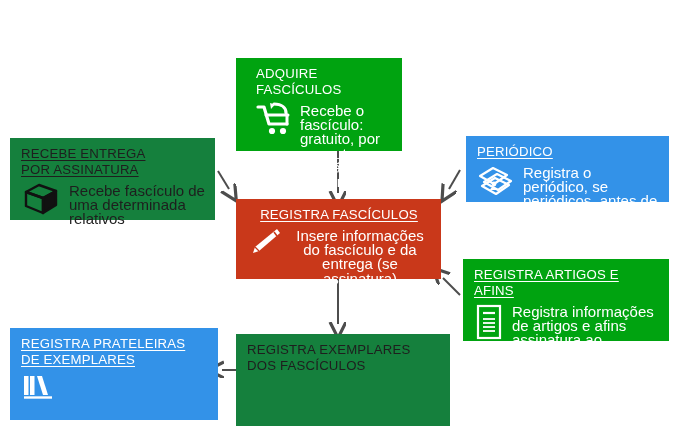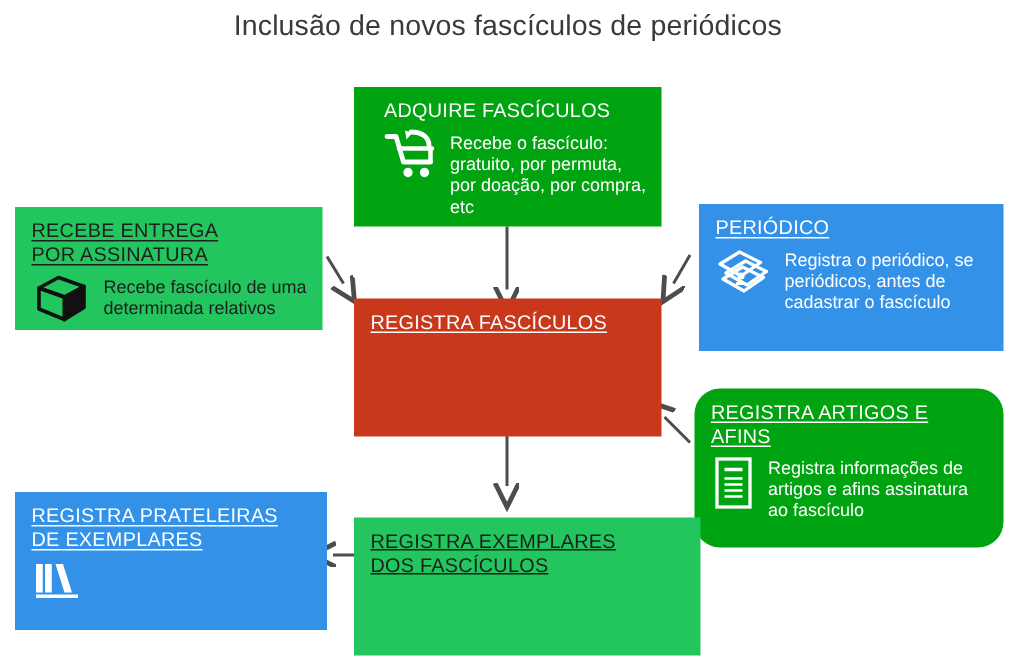--- a/index.html
+++ b/index.html
@@ -60,53 +60,52 @@
   .node-body {
     display: flex;
     align-items: flex-start;
     gap: 8px;
   }
   .node-icon {
     flex: 0 0 auto;
     display: block;
   }
   .node-desc {
-    font-size: 12px;
+    font-size: 15px;
     line-height: 14.2px;
     padding-top: 2px;
   }
   .node-desc .em {
     font-weight: bold;
     text-decoration: underline;
     text-underline-offset: 1.5px;
   }
 
   
   .theme-green  { background: #00A310; color: #ffffff; }
-  .theme-yellow { background: #22c55e; color: #1e1e1e; }
+  .theme-yellow { background: #15803d; color: #1e1e1e; }
   .theme-red    { background: #C9381A; color: #ffffff; }
   .theme-blue   { background: #3392E8; color: #ffffff; }
 
   
-  #node-adquire   { left: 236px; top: 58px;  width: 205px; height: 93px; padding-left: 20px; }
+  #node-adquire   { left: 236px; top: 58px;  width: 166px; height: 93px; padding-left: 20px; }
   #node-recebe    { left: 10px;  top: 138px; width: 205px; height: 82px; }
-  #node-periodico { left: 466px; top: 136px; width: 203px; height: 98px; }
-  #node-registra  { left: 236px; top: 199px; width: 205px; height: 92px; }
-  #node-artigos   { left: 463px; top: 259px; width: 206px; height: 106px; border-radius: 17px; }
-  #node-exemplares{ left: 236px; top: 345px; width: 231px; height: 92px; text-decoration: underline; }
+  #node-periodico { left: 466px; top: 136px; width: 203px; height: 66px; }
+  #node-registra  { left: 236px; top: 199px; width: 205px; height: 80px; text-align: center; }
+  #node-artigos   { left: 463px; top: 259px; width: 206px; height: 82px; }
+  #node-exemplares{ left: 236px; top: 334px; width: 214px; height: 92px; }
   #node-prateleiras{ left: 10px; top: 328px; width: 208px; height: 92px; }
 
   #node-exemplares .node-title { white-space: pre-line; }
 </style>
 </head>
 <body>
 
 <div id="diagram">
 
-  <div class="title">Inclusão de novos fascículos de periódicos</div>
 
   <svg id="arrow-layer" viewBox="0 0 677 440" width="677" height="440">
     <defs>
       <marker id="ah" markerWidth="10" markerHeight="10" refX="1" refY="4" orient="auto" markerUnits="strokeWidth">
         <path d="M0,0 L8,4 L0,8" fill="none" stroke="#4D4D4D" stroke-width="1.6"></path>
       </marker>
     </defs>
 
     <line x1="338" y1="151" x2="338" y2="193" stroke="#4D4D4D" stroke-width="2" marker-end="url(#ah)"></line>
 
@@ -165,20 +164,30 @@
           <circle cx="17" cy="20" r="2.4" fill="#fff"></circle>
           <path d="M13,26 L21,26 L20,24 L14,24 Z" fill="#fff"></path>
         </svg>
       </span>
       <span class="node-desc">Registra o periódico, se periódicos, antes de cadastrar o fascículo</span>
     </div>
   </div>
 
   <div class="node theme-red" id="node-registra">
     <div class="node-title underline">REGISTRA FASCÍCULOS</div>
+    <div class="node-body">
+      <span class="node-icon">
+        <svg width="34" height="30" viewBox="0 0 34 30">
+          <path d="M30,2 L33,6 L12,24 L6,26 L8,20 Z" fill="#fff"></path>
+          <path d="M27,5 L30,9" stroke="#C9381A" stroke-width="1.5"></path>
+          <path d="M8,20 L12,24" stroke="#C9381A" stroke-width="1.3"></path>
+        </svg>
+      </span>
+      <span class="node-desc">Insere informações do fascículo e da entrega (se assinatura)</span>
+    </div>
   </div>
 
   <div class="node theme-green" id="node-artigos">
     <div class="node-title underline">REGISTRA ARTIGOS E AFINS</div>
     <div class="node-body">
       <span class="node-icon">
         <svg width="30" height="38" viewBox="0 0 30 38">
           <rect x="4" y="3" width="22" height="32" fill="none" stroke="#fff" stroke-width="2.2"></rect>
           <path d="M9,10 L21,10" stroke="#fff" stroke-width="2.2"></path>
           <path d="M9,16 L21,16" stroke="#fff" stroke-width="1.8"></path>

